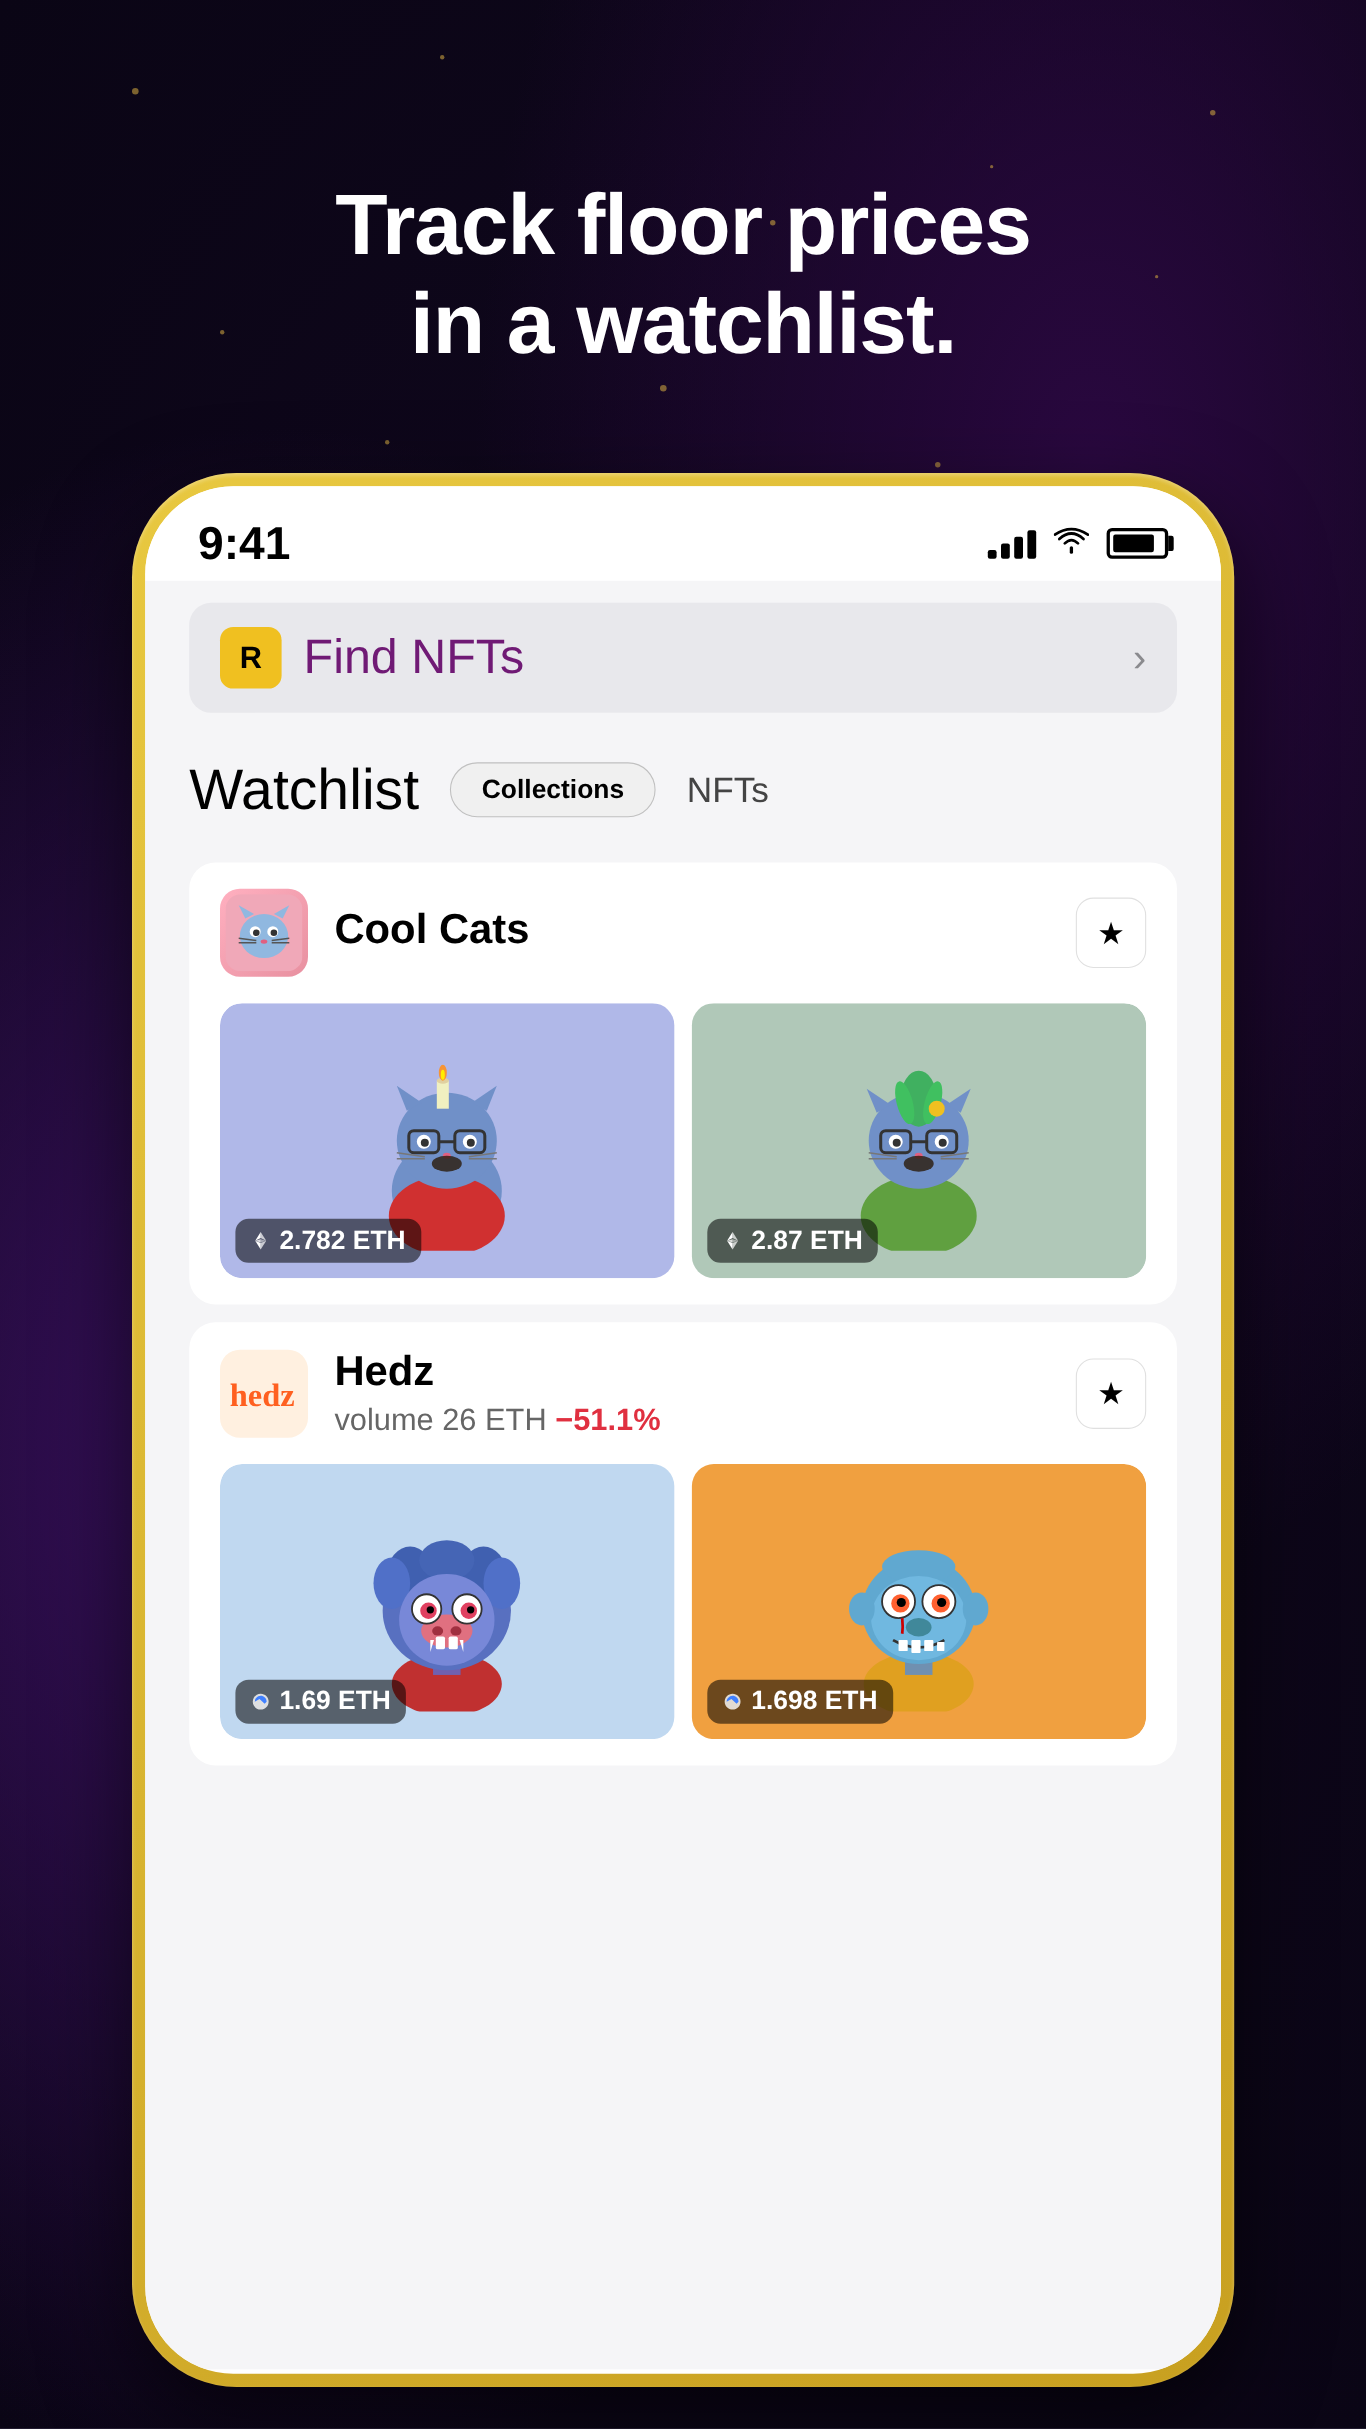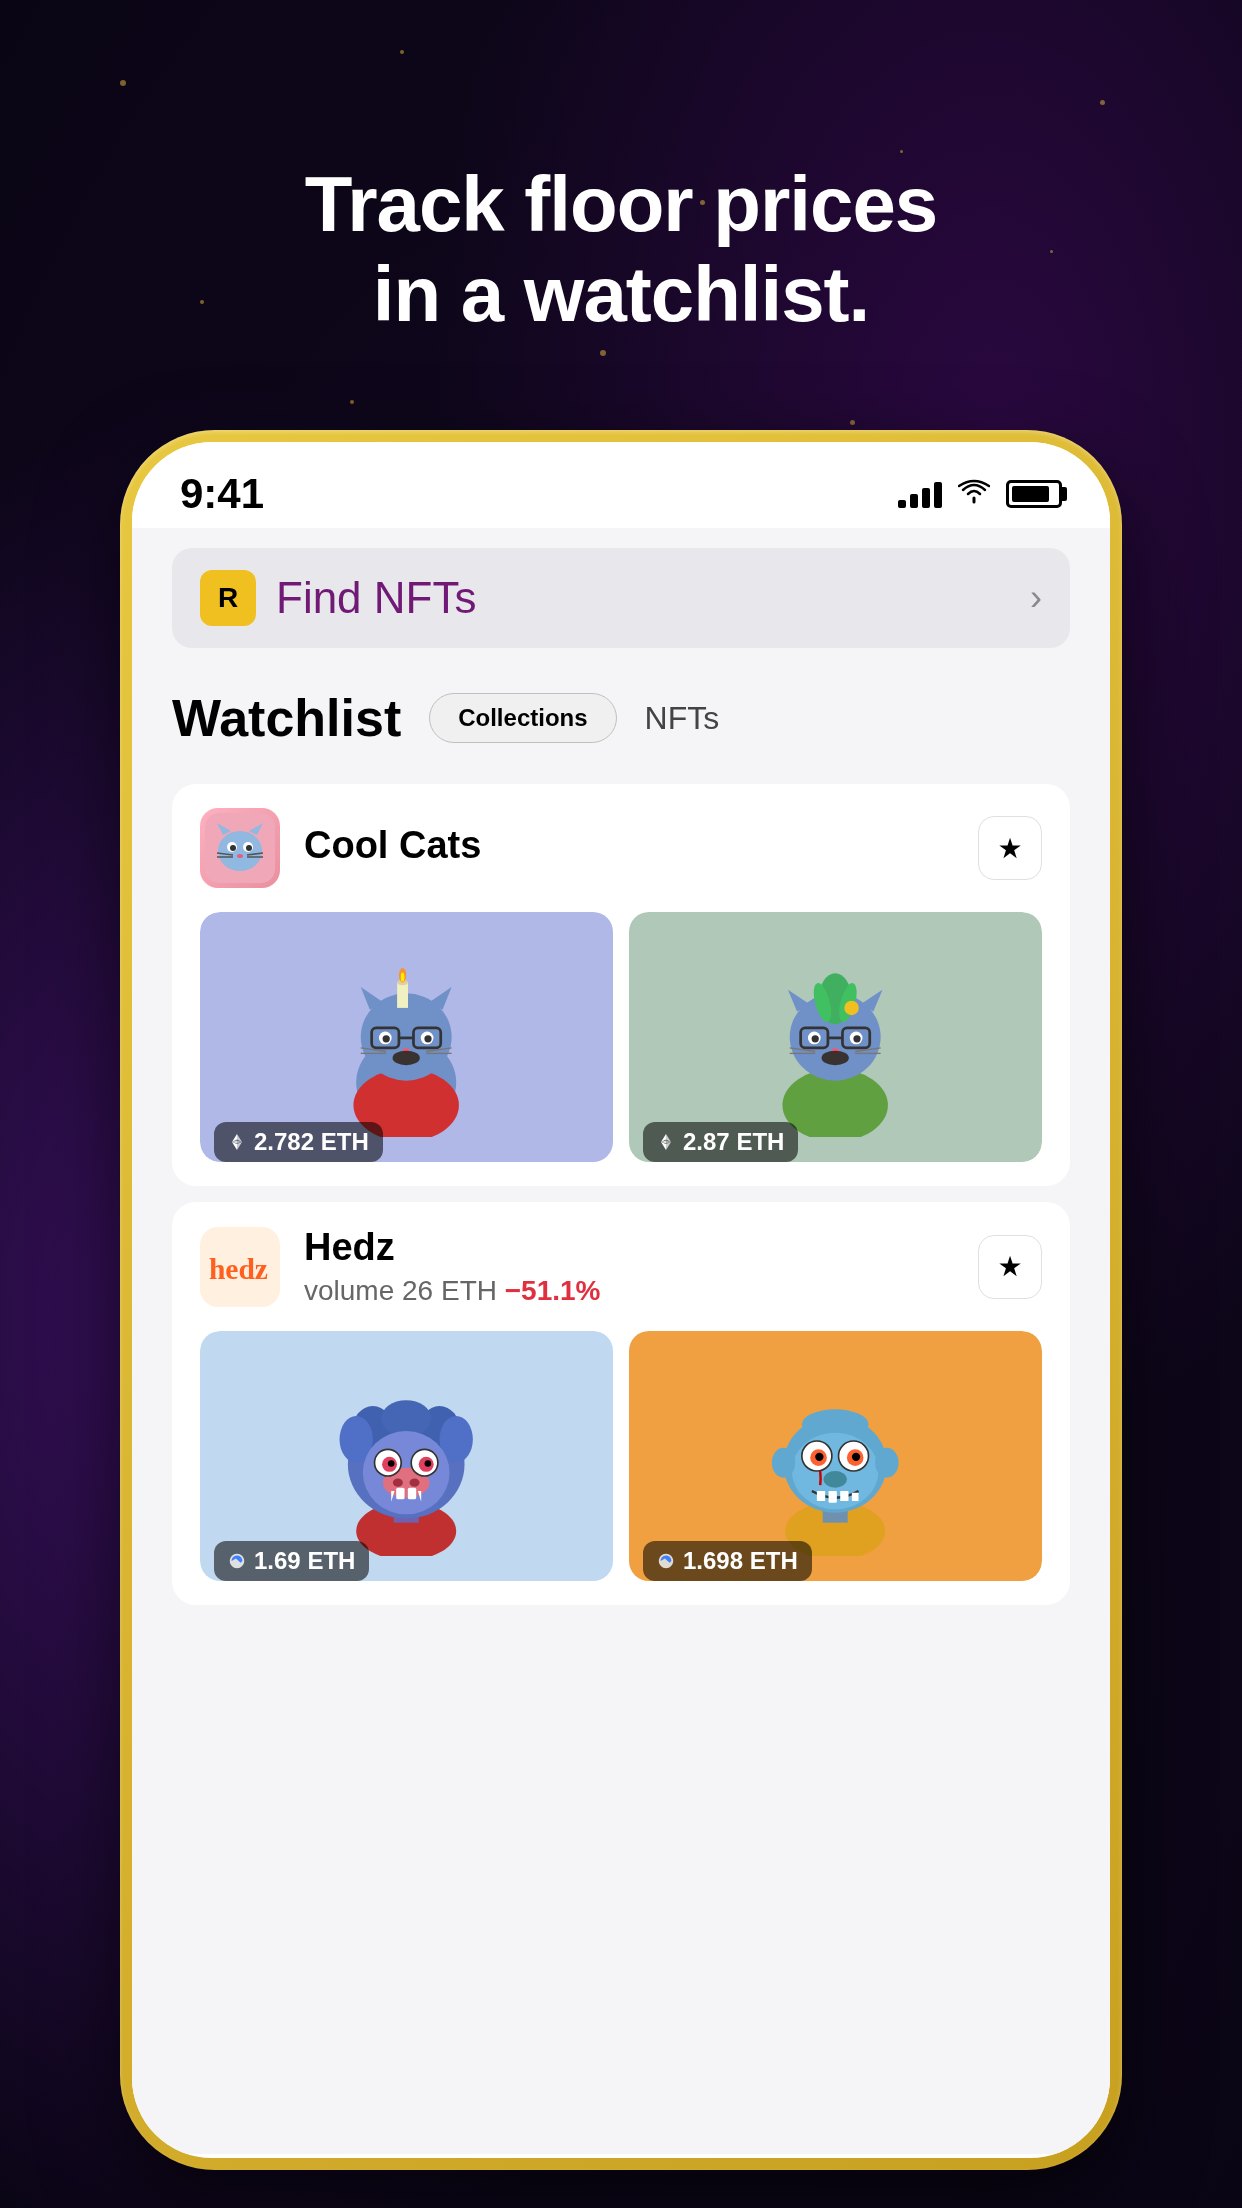--- a/index.html
+++ b/index.html
@@ -186,21 +186,21 @@
     
     .watchlist-header {
       display: flex;
       align-items: center;
       gap: 28px;
       margin-bottom: 36px;
     }
 
     .watchlist-title {
       font-size: 52px;
-      font-weight: 700;
+      font-weight: 400;
       color: #000;
     }
 
     .tab-pill {
       background: #f0f0f0;
       border-radius: 40px;
       padding: 10px 28px;
       font-size: 24px;
       font-weight: 600;
       color: #000;
@@ -306,21 +306,21 @@
     
     .nft-cc-1 { background: #b0b8e8; }
     .nft-cc-2 { background: #b0c8b8; }
 
     
     .nft-hedz-1 { background: #c0d8f0; }
     .nft-hedz-2 { background: #f0a040; }
 
     .nft-price-badge {
       position: absolute;
-      bottom: 0;
+      bottom: 14px;
       left: 14px;
       background: rgba(0,0,0,0.55);
       color: #fff;
       border-radius: 12px;
       padding: 6px 14px;
       font-size: 24px;
       font-weight: 600;
       display: flex;
       align-items: center;
       gap: 8px;

